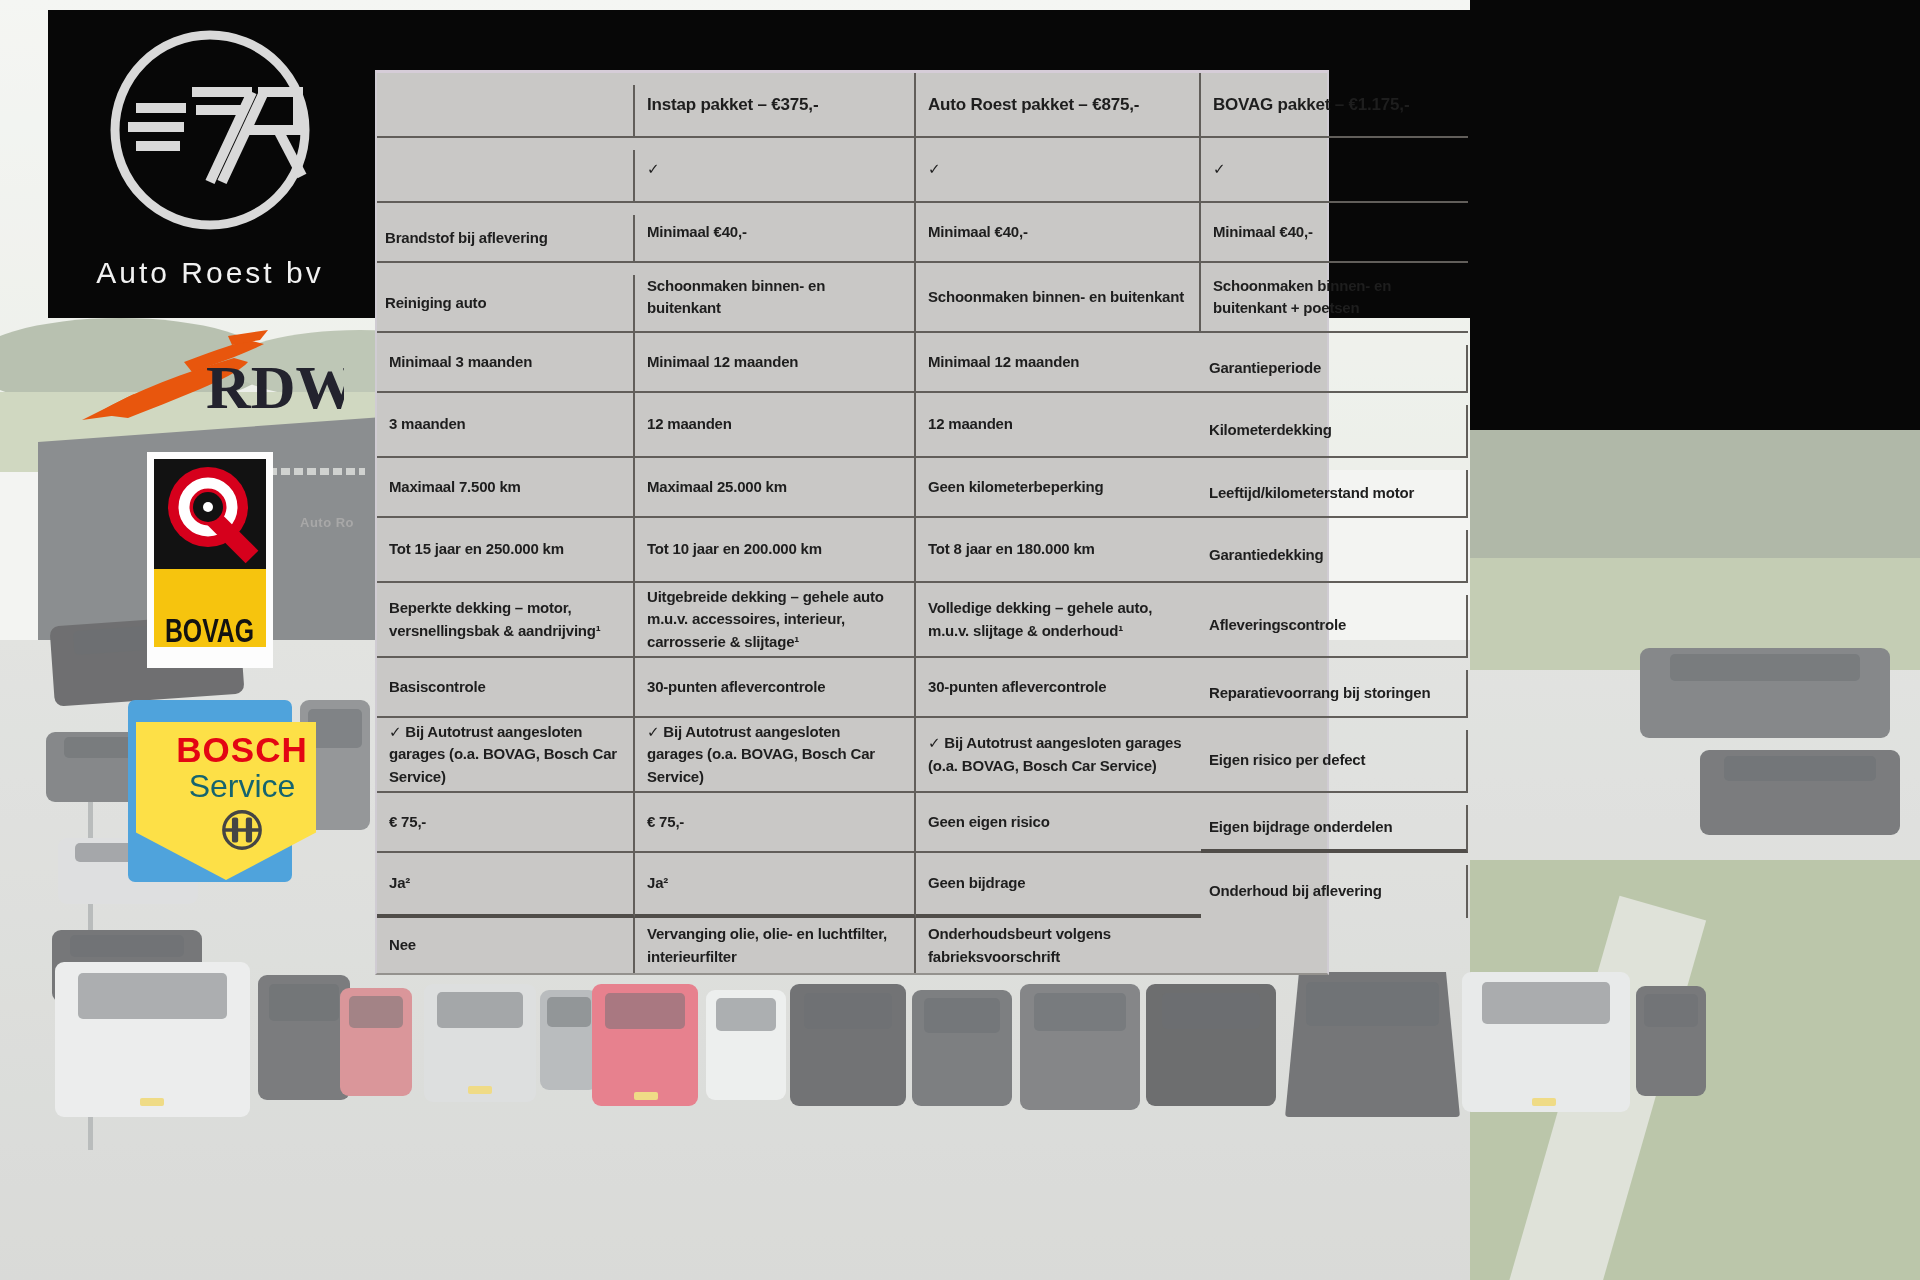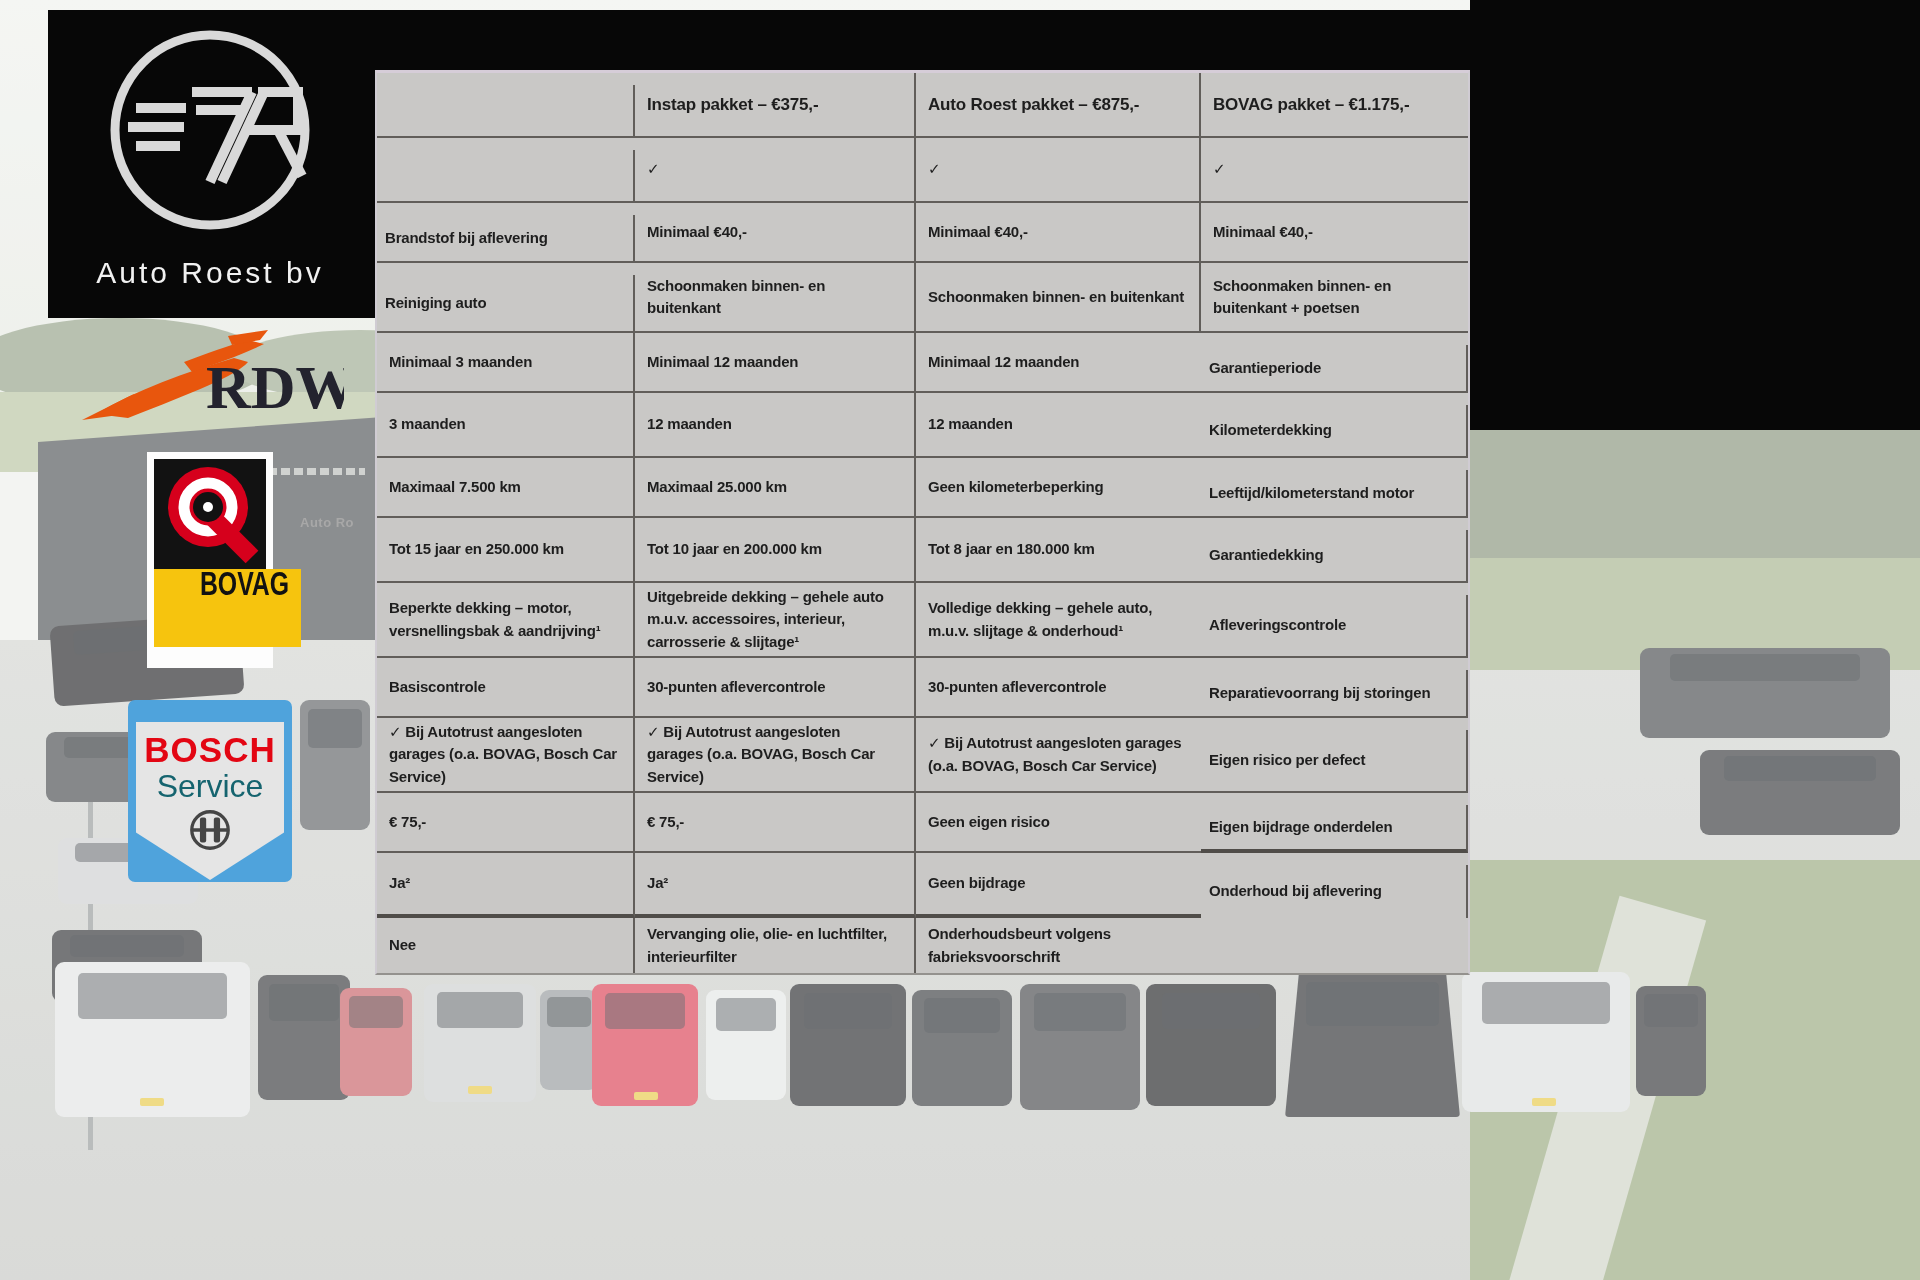--- a/index.html
+++ b/index.html
@@ -38,33 +38,33 @@
   .brand-name{left:60px;top:256px;width:300px;text-align:center;color:#f1f1f1;
               font-size:30px;font-weight:normal;letter-spacing:3px;}
 
   
   .rdw{left:76px;top:328px;width:268px;height:102px;}
 
   
   .bovag{left:147px;top:452px;width:126px;height:216px;background:#fdfdfd;}
   .bovag-black{position:absolute;left:7px;top:7px;width:112px;height:110px;background:#121212;overflow:hidden;}
   .bovag-yellow{position:absolute;left:7px;top:117px;width:112px;height:78px;background:#f6c40e;
-                display:flex;align-items:flex-start;justify-content:center;padding-left:35px;}
+                display:flex;align-items:flex-end;justify-content:center;}
   .bovag-text{font-size:27px;font-weight:bold;color:#121212;letter-spacing:0;transform:scale(.92,1.25);}
 
   
   .bosch{left:128px;top:700px;width:164px;height:182px;background:#4fa3dc;border-radius:7px;}
-  .bosch-shield{position:absolute;left:8px;top:22px;width:148px;height:158px;background:#e5e5e5;
-                clip-path:polygon(0 0,100% 0,100% 70%,50% 100%,0 70%);text-align:center;}
+  .bosch-shield{position:absolute;left:8px;top:22px;width:148px;height:158px;background:#fde047;
+                clip-path:polygon(0 0,100% 0,100% 70%,50% 100%,0 70%);text-align:center;padding-left:32px;}
   .bosch-line1{margin-top:8px;font-size:35px;font-weight:bold;color:#e30613;letter-spacing:1px;}
   .bosch-line2{margin-top:-2px;font-size:32px;font-weight:normal;color:#15646f;letter-spacing:0;}
   .bosch-armature{margin-top:2px;}
 
   
-  .pkg-table{left:375px;top:70px;width:1095px;background:#c9c8c6;display:grid;
+  .pkg-table{left:375px;top:70px;width:954px;background:#c9c8c6;display:grid;
              grid-template-columns:258px 281px 285px 267px;
              border-top:3px solid #d6cdd8;border-left:2px solid #d0ccd3;
              border-right:2px solid #d0ccd3;border-bottom:2px solid #94928e;
              box-sizing:border-box;color:#1e1e1e;}
   .cell{display:flex;align-items:center;padding:6px 14px 6px 12px;box-sizing:border-box;
         border-right:2px solid #615e5a;border-bottom:2px solid #615e5a;
         font-size:15px;font-weight:bold;line-height:1.5;letter-spacing:-.2px;}
   .cell.lbl{padding-left:8px;margin-top:12px;}
   .cell.th{font-size:17px;letter-spacing:-.2px;}
   .cell.nr{border-right:none;}

